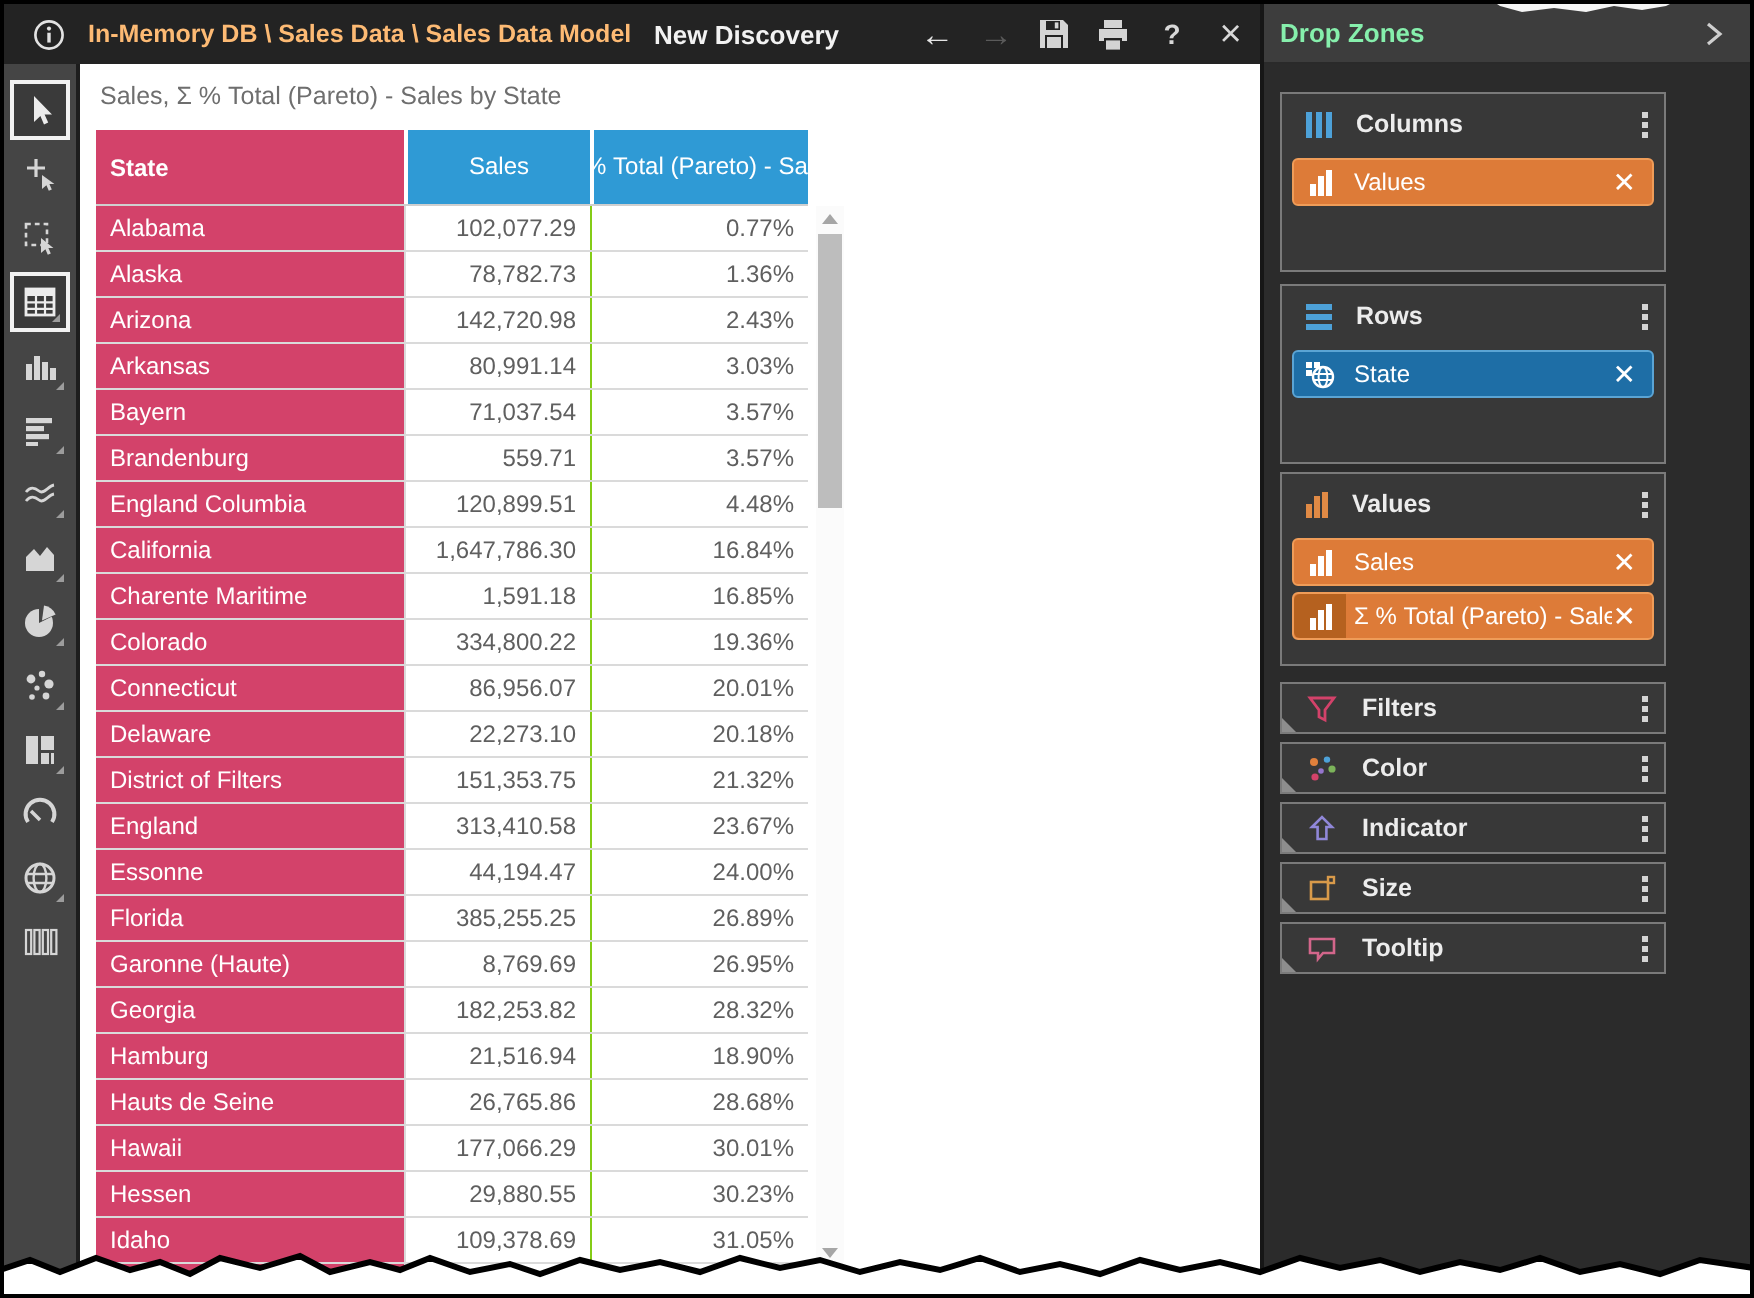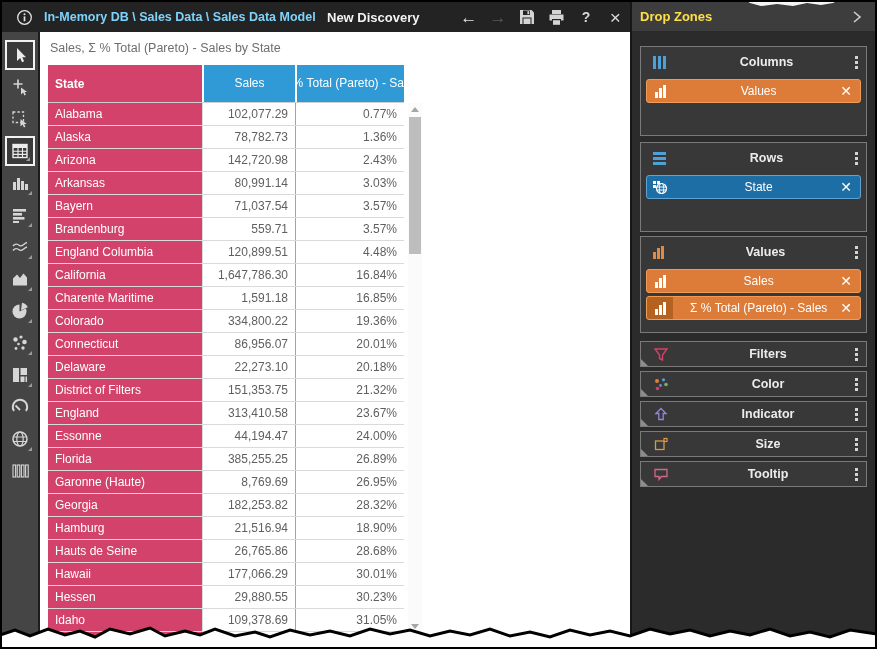--- a/index.html
+++ b/index.html
@@ -2,32 +2,32 @@
 <html><head>
 <meta charset="utf-8">
 <style>
   * { margin:0; padding:0; box-sizing:border-box; }
   html,body { background:#fff; font-family:"Liberation Sans", sans-serif; }
   .window { position:relative; width:877px; height:649px; border:2px solid #000; background:#fff; overflow:hidden; }
 
   
   .topbar { position:absolute; left:0; top:0; width:628px; height:30px; background:#232323; display:flex; align-items:center; }
   .tb-left { display:flex; align-items:center; gap:8px; padding-left:10px; }
-  .breadcrumb { color:#7dd3fc; font-size:12.5px; font-weight:600; white-space:nowrap; }
+  .breadcrumb { color:#fdba74; font-size:12.5px; font-weight:600; white-space:nowrap; }
   .tb-title { position:absolute; left:325px; color:#f2f2f2; font-size:13px; font-weight:700; white-space:nowrap; }
   .tb-actions { position:absolute; left:452px; width:176px; height:30px; display:flex; align-items:center; justify-content:space-around; }
   .tb-btn { width:24px; height:24px; display:flex; align-items:center; justify-content:center; cursor:default; }
   .arrow-glyph { font-size:17px; color:#e4e4e4; line-height:1; }
   .arrow-glyph.disabled { color:#5a5a5a; }
   .help-glyph { font-size:14px; font-weight:700; color:#d8d8d8; }
   .close-glyph { font-size:19px; color:#d8d8d8; line-height:1; }
 
   
   .dz-header { position:absolute; left:630px; top:0; right:0; height:30px; background:#3d3d3d; display:flex; align-items:center; justify-content:space-between; padding:0 12px 0 8px; border-bottom:1px solid #2a2a2a;}
-  .dz-header-label { color:#fde047; font-size:13px; font-weight:700; }
+  .dz-header-label { color:#86efac; font-size:13px; font-weight:700; }
 
   
   .sidebar { position:absolute; left:0; top:30px; bottom:0; width:38px; background:#454545; border-right:2px solid #1d1d1d; padding-top:6px; }
   .tool { position:relative; width:30px; height:30px; margin:2px auto 1px auto; display:flex; align-items:center; justify-content:center; }
   .tool.sel { border:2px solid #f2f2f2; background:#3a3a3a; }
   .tool .fo { position:absolute; right:3px; bottom:3px; width:0; height:0; border-left:4px solid transparent; border-bottom:4px solid #9c9c9c; }
 
   
   .main { position:absolute; left:40px; top:30px; right:247px; bottom:0; background:#fff; }
   .viz-title { position:absolute; left:8px; top:9px; color:#6e6e6e; font-size:12.5px; }
@@ -45,21 +45,21 @@
   .vscroll { position:absolute; left:366px; top:71px; bottom:0; width:14px; background:#fbfbfb; }
   .vs-arrow { position:absolute; left:0; width:14px; height:13px; display:flex; align-items:center; justify-content:center; }
   .vs-up { top:0; } .vs-down { top:517px; }
   .tri-up { width:0; height:0; border-left:4px solid transparent; border-right:4px solid transparent; border-bottom:5px solid #a6a6a6; }
   .tri-down { width:0; height:0; border-left:4px solid transparent; border-right:4px solid transparent; border-top:5px solid #a6a6a6; }
   .vs-thumb { position:absolute; left:1px; top:14px; width:12px; height:137px; background:#bdbdbd; }
 
   
   .divider { position:absolute; left:628px; top:0; bottom:0; width:2px; background:#161616; }
   .panel { position:absolute; left:630px; top:30px; right:0; bottom:0; background:#2b2b2b; }
-  .dz-box { position:absolute; left:8px; width:227px; background:#383838; border:1px solid #7a7a7a;text-align:center; }
+  .dz-box { position:absolute; left:8px; width:193px; background:#383838; border:1px solid #7a7a7a; }
   .dz-row { position:relative; height:30px; display:flex; align-items:center; padding:0 8px 0 12px; }
   .dz-label { color:#ececec; font-size:12.5px; font-weight:700; margin-left:12px; flex:1; }
   .kebab { display:flex; flex-direction:column; gap:2px; }
   .kebab i { width:3px; height:3px; background:#d4d4d4; display:block; }
   .collapsed { height:26px; }
   .collapsed .dz-row { height:24px; }
   .collapsed .fold { position:absolute; left:0; bottom:0; width:0; height:0; border-bottom:7px solid #8d8d8d; border-right:7px solid transparent; }
 
   .chip { position:relative; height:24px; margin:2px 5px 3px 5px; border-radius:3px; display:flex; align-items:center; padding:0 8px 0 0; }
   .chip-orange { background:#dd7b38; border:1px solid #ef9c58; }

